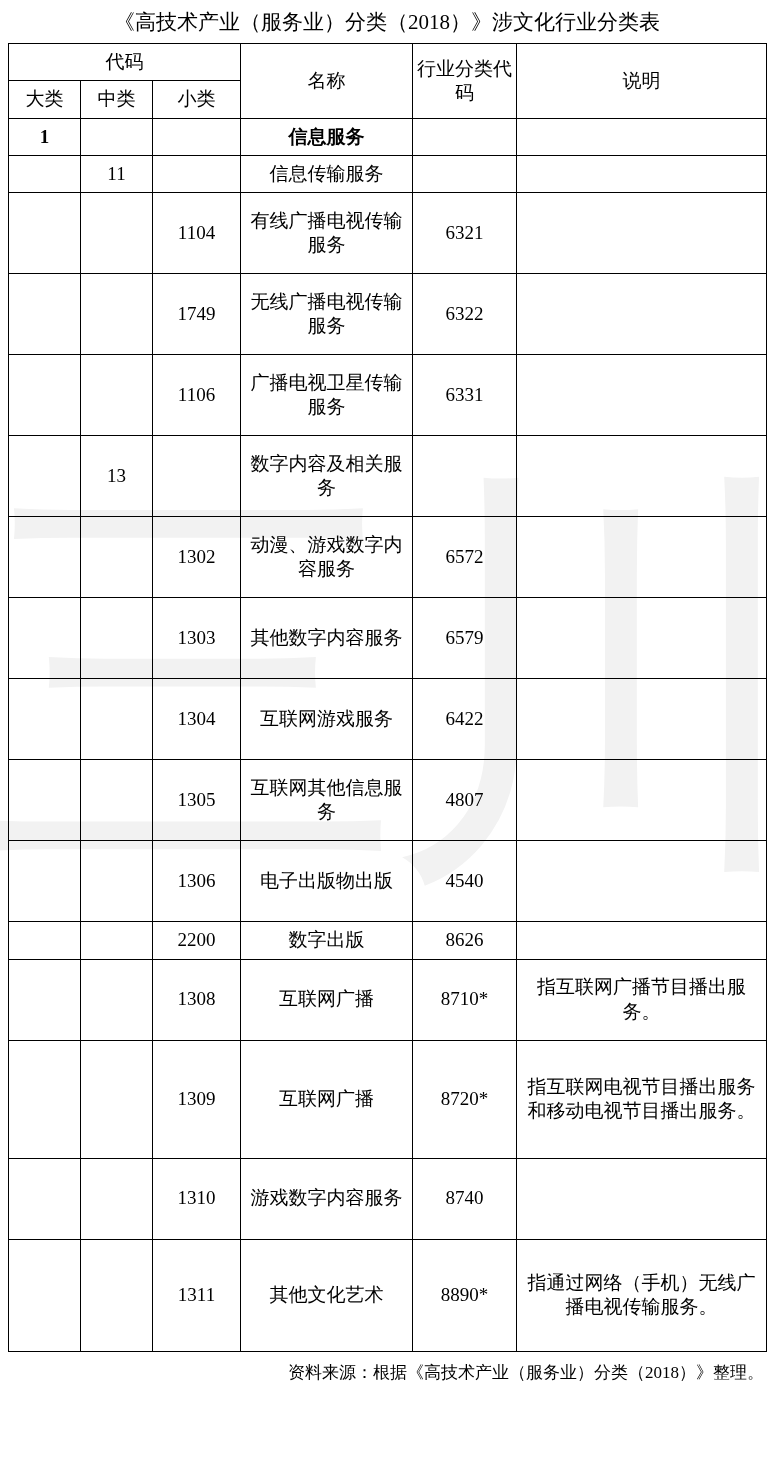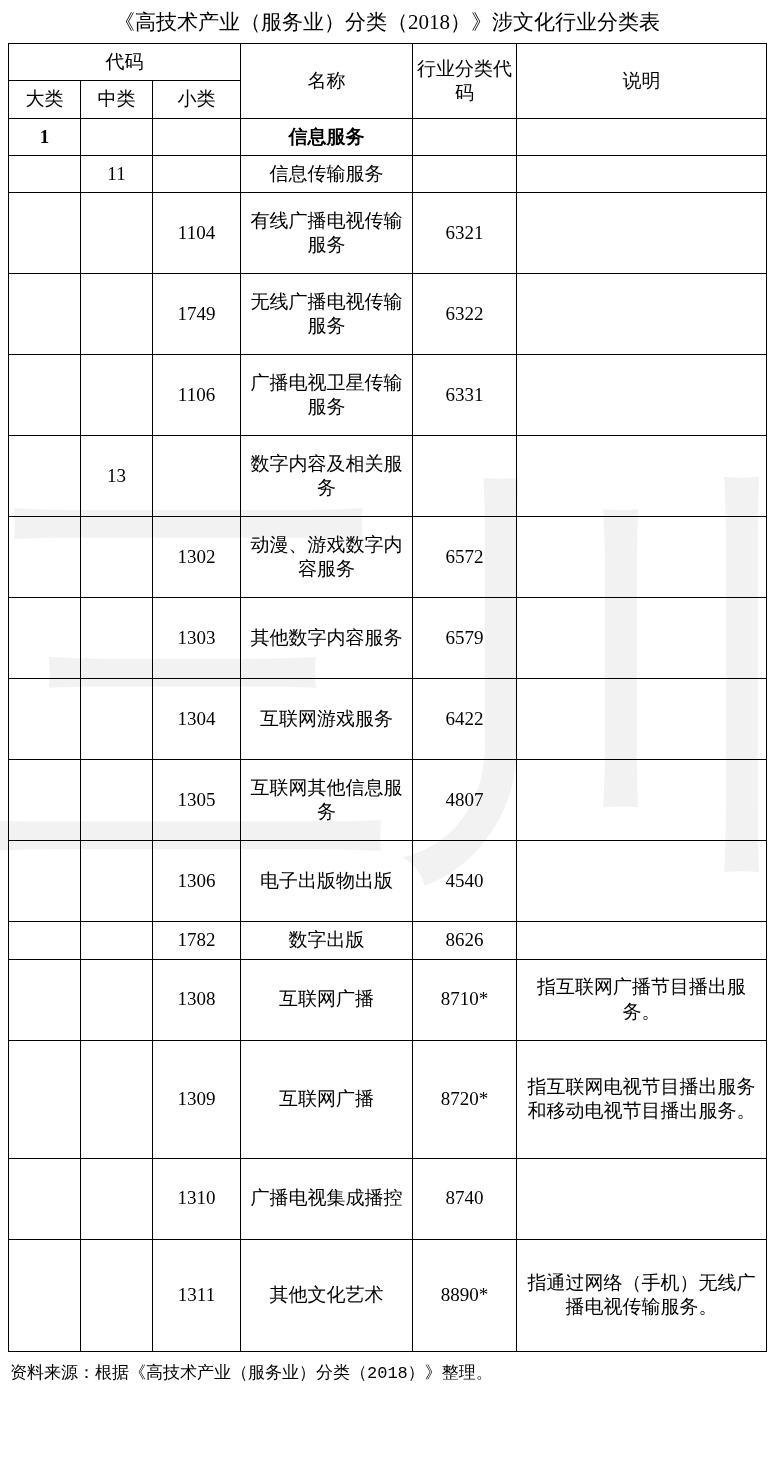--- a/index.html
+++ b/index.html
@@ -83,22 +83,22 @@
     padding-right: 5px;
     vertical-align: middle;
     margin-left: 11px;
   }
   tr.major-row td { font-weight: bold; }
   td.bold { font-weight: bold; }
   .tall td { height: 68px; }
   .source {
     font-size: 17px;
     margin: 9px 10px 10px 10px;
-    text-align: left;
-    font-family: Liberation Mono, monospace;
+    text-align: right;
+    font-family: Liberation Serif, serif;
   }
 </style>
 </head>
 <body>
 
 <div class="page">
 
   <div class="watermark">三川</div>
 
   <div class="content">
@@ -224,21 +224,21 @@
           <td></td>
           <td>1306</td>
           <td class="name-cell">电子出版物出版</td>
           <td>4540</td>
           <td class="desc-cell"></td>
         </tr>
 
         <tr>
           <td></td>
           <td></td>
-          <td>1782</td>
+          <td>2200</td>
           <td class="name-cell">数字出版</td>
           <td>8626</td>
           <td class="desc-cell"></td>
         </tr>
 
         <tr class="tall">
           <td></td>
           <td></td>
           <td>1308</td>
           <td class="name-cell">互联网广播</td>
@@ -252,21 +252,21 @@
           <td>1309</td>
           <td class="name-cell">互联网广播</td>
           <td>8720*</td>
           <td class="desc-cell">指互联网电视节目播出服务和移动电视节目播出服务。</td>
         </tr>
 
         <tr class="tall">
           <td></td>
           <td></td>
           <td>1310</td>
-          <td class="name-cell">广播电视集成播控</td>
+          <td class="name-cell">游戏数字内容服务</td>
           <td>8740</td>
           <td class="desc-cell"></td>
         </tr>
 
         <tr style="height:112px">
           <td></td>
           <td></td>
           <td>1311</td>
           <td class="name-cell">其他文化艺术</td>
           <td>8890*</td>

